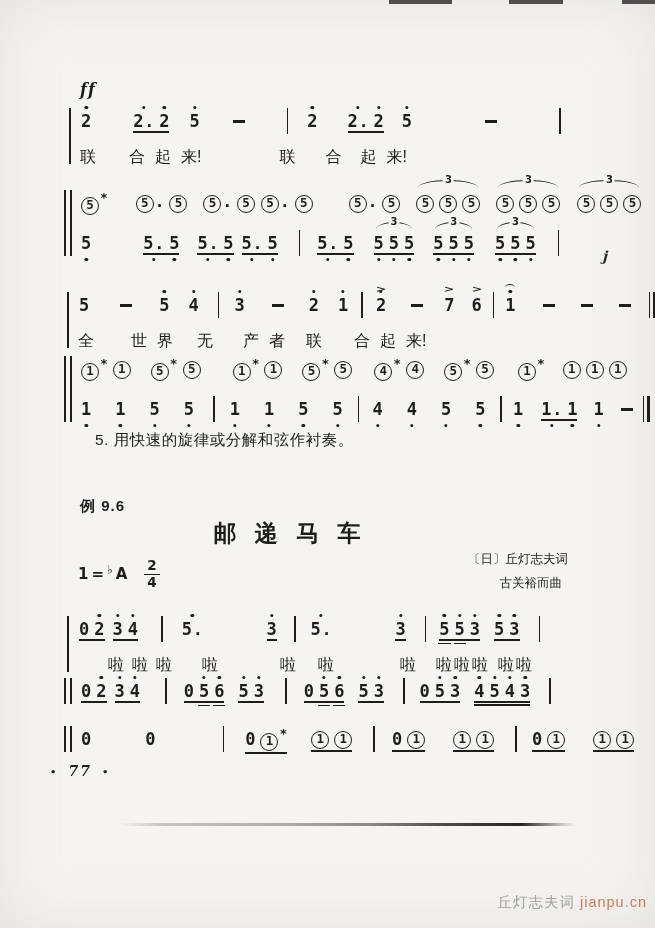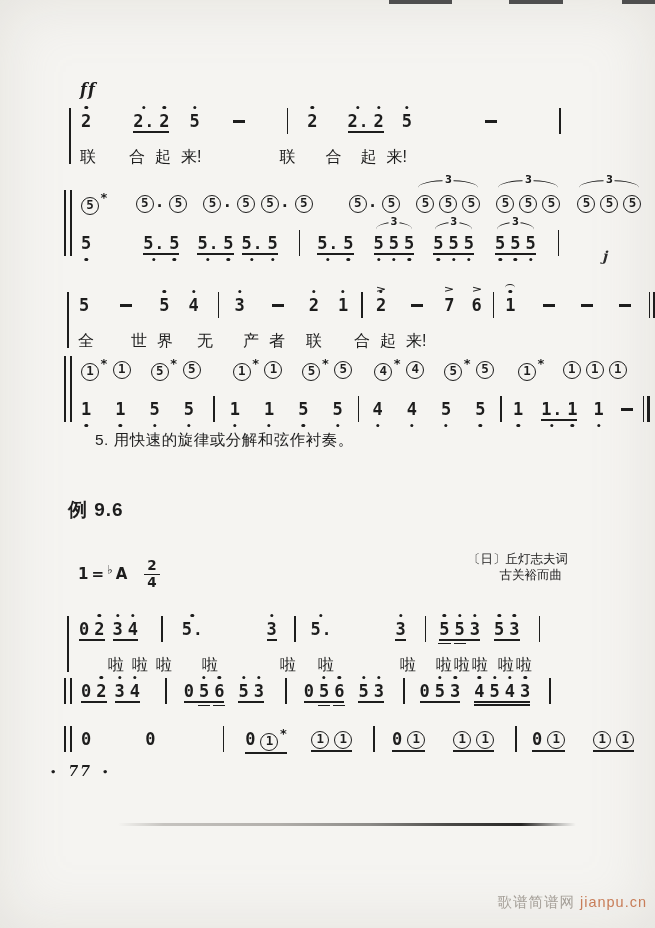--- a/index.html
+++ b/index.html
@@ -10,31 +10,31 @@
   
   .topbar{position:absolute;top:0;height:4px;background:#4f4f4f}
   .scratch{position:absolute;top:823px;left:118px;width:458px;height:3px;border-radius:2px;
     background:linear-gradient(to right,rgba(90,90,90,0) 0%,rgba(110,105,100,.35) 10%,rgba(95,90,85,.45) 35%,
       rgba(70,68,65,.6) 55%,rgba(45,44,42,.85) 72%,#262524 88%,rgba(70,70,70,.25) 97%,rgba(70,70,70,0) 100%)}
   .jmark{position:absolute;left:603px;top:248px;font:italic 700 14px "DejaVu Serif",serif;color:#2c2c2c;transform:rotate(4deg)}
 
   
   .ff{position:absolute;left:80px;top:80px;font:italic 700 16px "DejaVu Serif",serif;letter-spacing:1px}
   .instruction{position:absolute;left:95px;top:430px;font-size:15.5px;letter-spacing:.5px}
-  .exlabel{position:absolute;left:68px;top:497px;font-size:19px;font-weight:700;letter-spacing:1px}
+  .exlabel{position:absolute;left:80px;top:497px;font-size:15px;font-weight:700;letter-spacing:1px}
   .title{position:absolute;left:160px;top:518px;width:260px;text-align:center;
          font-size:23px;font-weight:700;letter-spacing:6px}
   .keyline{position:absolute;left:78px;top:558px;display:flex;align-items:center;gap:3px;
            font-weight:700;font-size:15px;font-family:"DejaVu Sans",sans-serif}
   .keyline .flat{font-size:12px;vertical-align:4px;transform:translateY(-4px);display:inline-block}
   .meter{display:inline-flex;flex-direction:column;align-items:center;margin-left:14px;
          font-size:13.5px;line-height:1.15}
   .meter .mtop{border-bottom:1.8px solid #1d1d1d;padding:0 3px}
   .credits{position:absolute;left:400px;top:552px;width:168px;text-align:right;font-size:12.5px;line-height:1.2}
-  .credits div:last-child{margin-top:1px;padding-right:6px}
+  .credits div:last-child{margin-top:9px;padding-right:6px}
   .footer{position:absolute;left:50px;top:763px;font:italic 700 14px "DejaVu Serif",serif;letter-spacing:2px;display:flex;gap:10px;align-items:center}
   .footer .fdot{font-size:10px}
   .watermark{position:absolute;right:8px;top:893px;font-size:14.5px;letter-spacing:1px}
 
   
   .sys{position:absolute}
   .bl{position:absolute;width:1.7px;background:#1d1d1d;top:4px;bottom:4px}
   .sys.single .b1{left:-11px}
   .sys.double .b1{left:-16px}
   .sys.double .b2{left:-10px}
@@ -393,20 +393,21 @@
         <span class="endbar" style="margin-right: 0px;">
           <i class="thin"></i>
           <i class="thick"></i>
         </span>
       </div>
     </div>
 
   <div class="instruction">5. 用快速的旋律或分解和弦作衬奏。</div>
 
   <div class="exlabel">例 9.6</div>
+  <div class="title">邮 递 马 车</div>
 
   <div class="keyline">
     <span>1</span>
       <span>=</span>
       <span class="flat">♭</span>
       <span>A</span>
     <span class="meter">
       <span class="mtop">2</span>
       <span>4</span>
     </span>
@@ -581,16 +582,16 @@
   <div class="footer">
     <span class="fdot">•</span>
     <span>77</span>
     <span class="fdot">•</span>
   </div>
 
   <div class="scratch"></div>
   <div class="jmark">j</div>
 
   <div class="watermark">
-    <span id="wm-name" style="color: rgb(164, 158, 151);">歌谱简谱网 </span><span id="wm-url" style="color: rgb(200, 125, 88);">jianpu.cn</span>
+    <span id="wm-name" style="color: rgb(164, 158, 151);">丘灯志夫词 </span><span id="wm-url" style="color: rgb(200, 125, 88);">jianpu.cn</span>
   </div>
 
 </div>
 
 </body></html>

